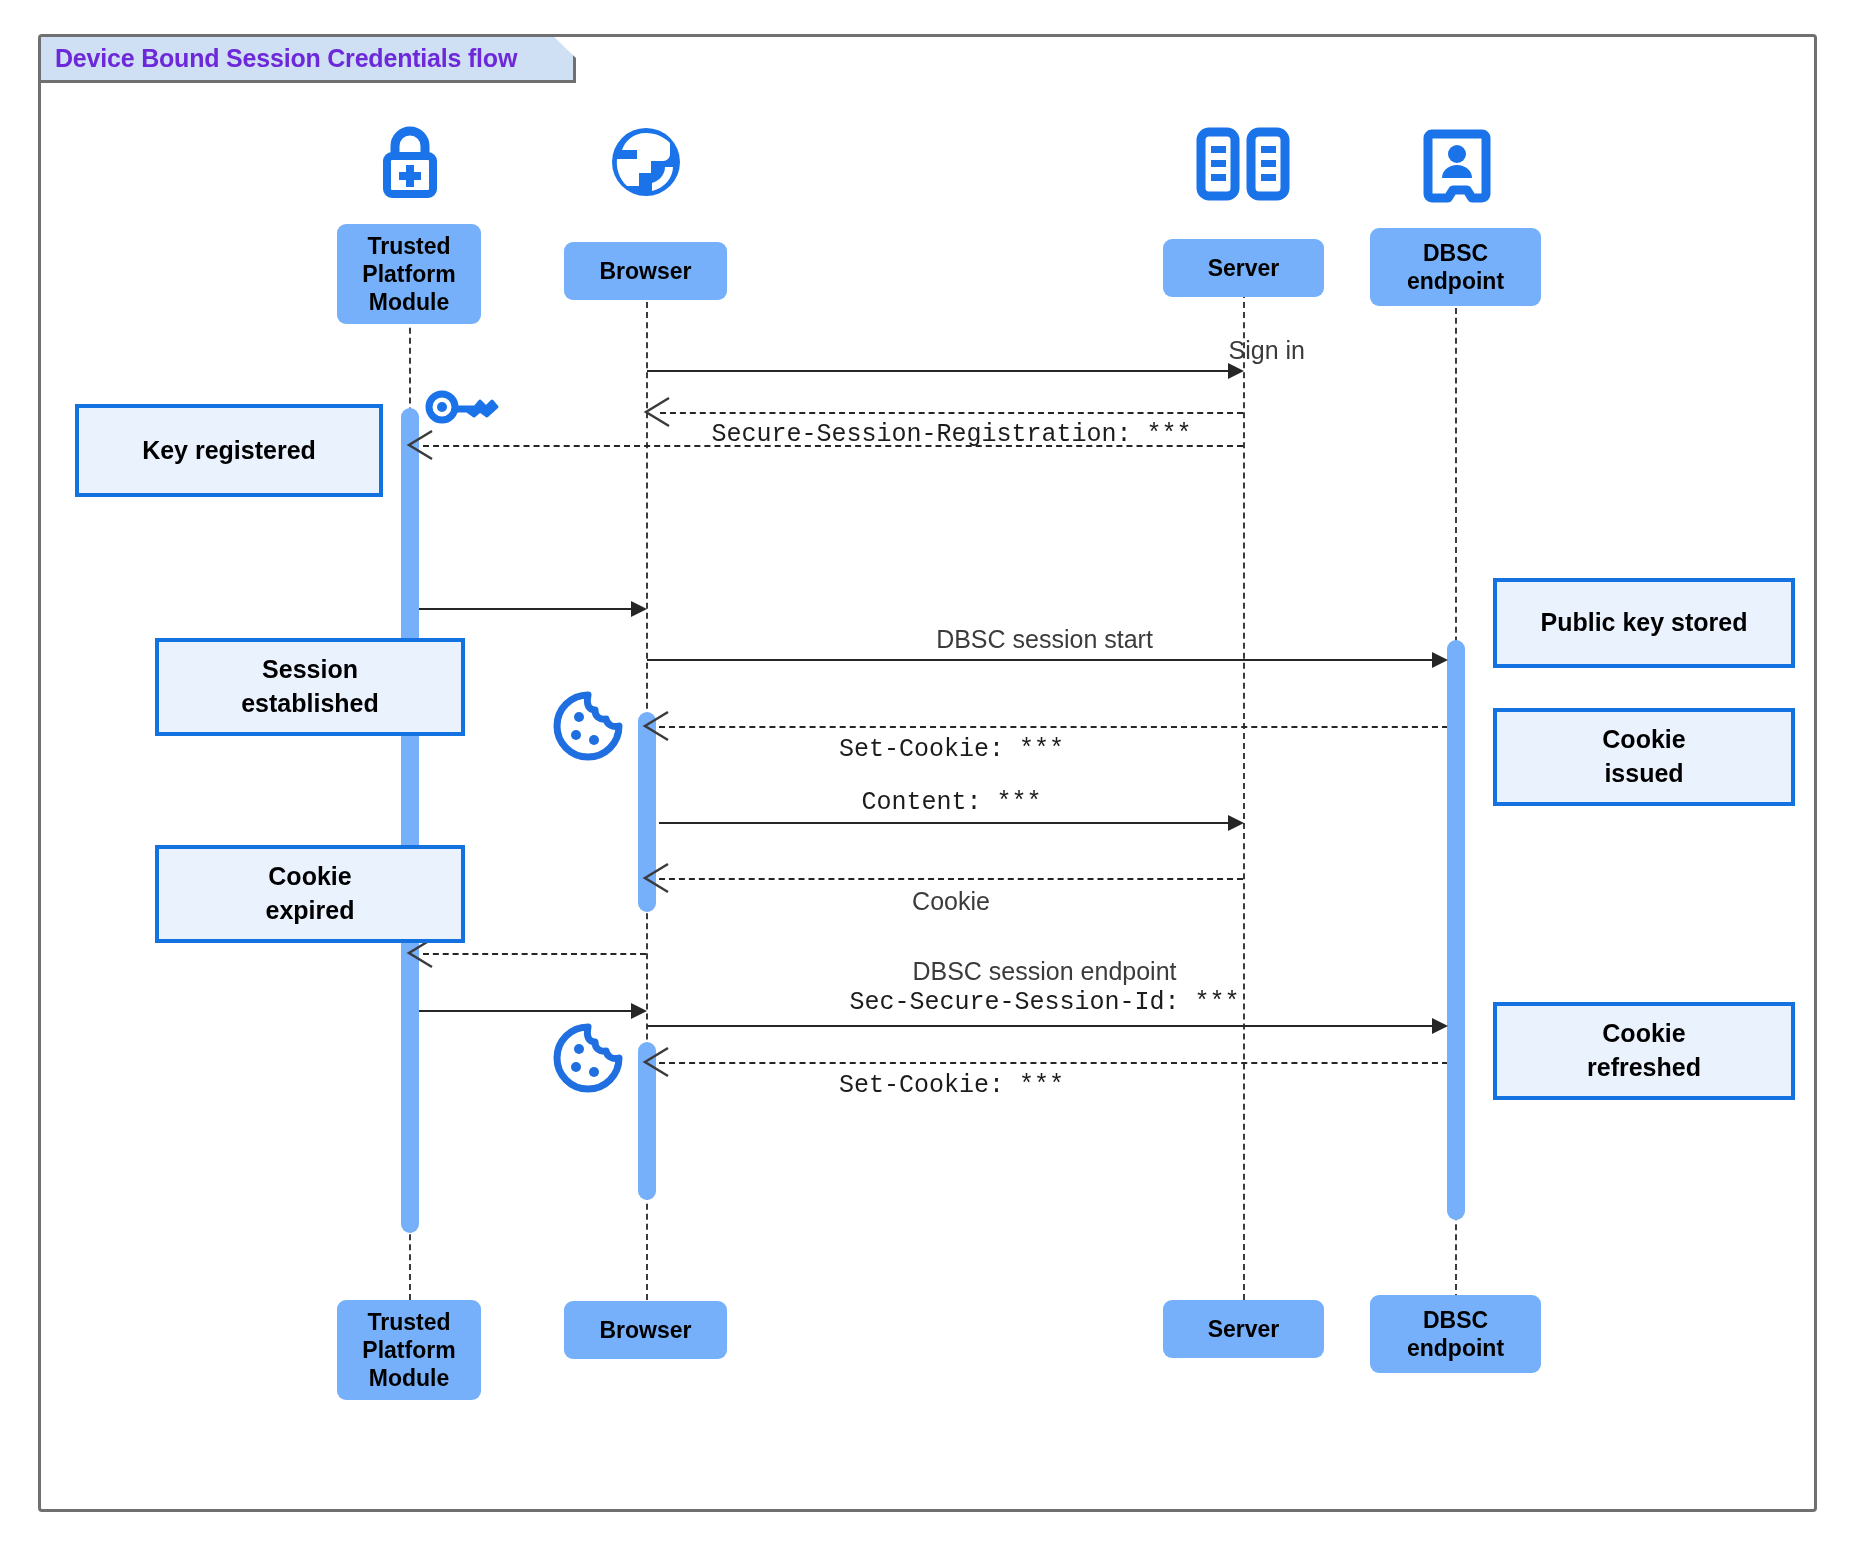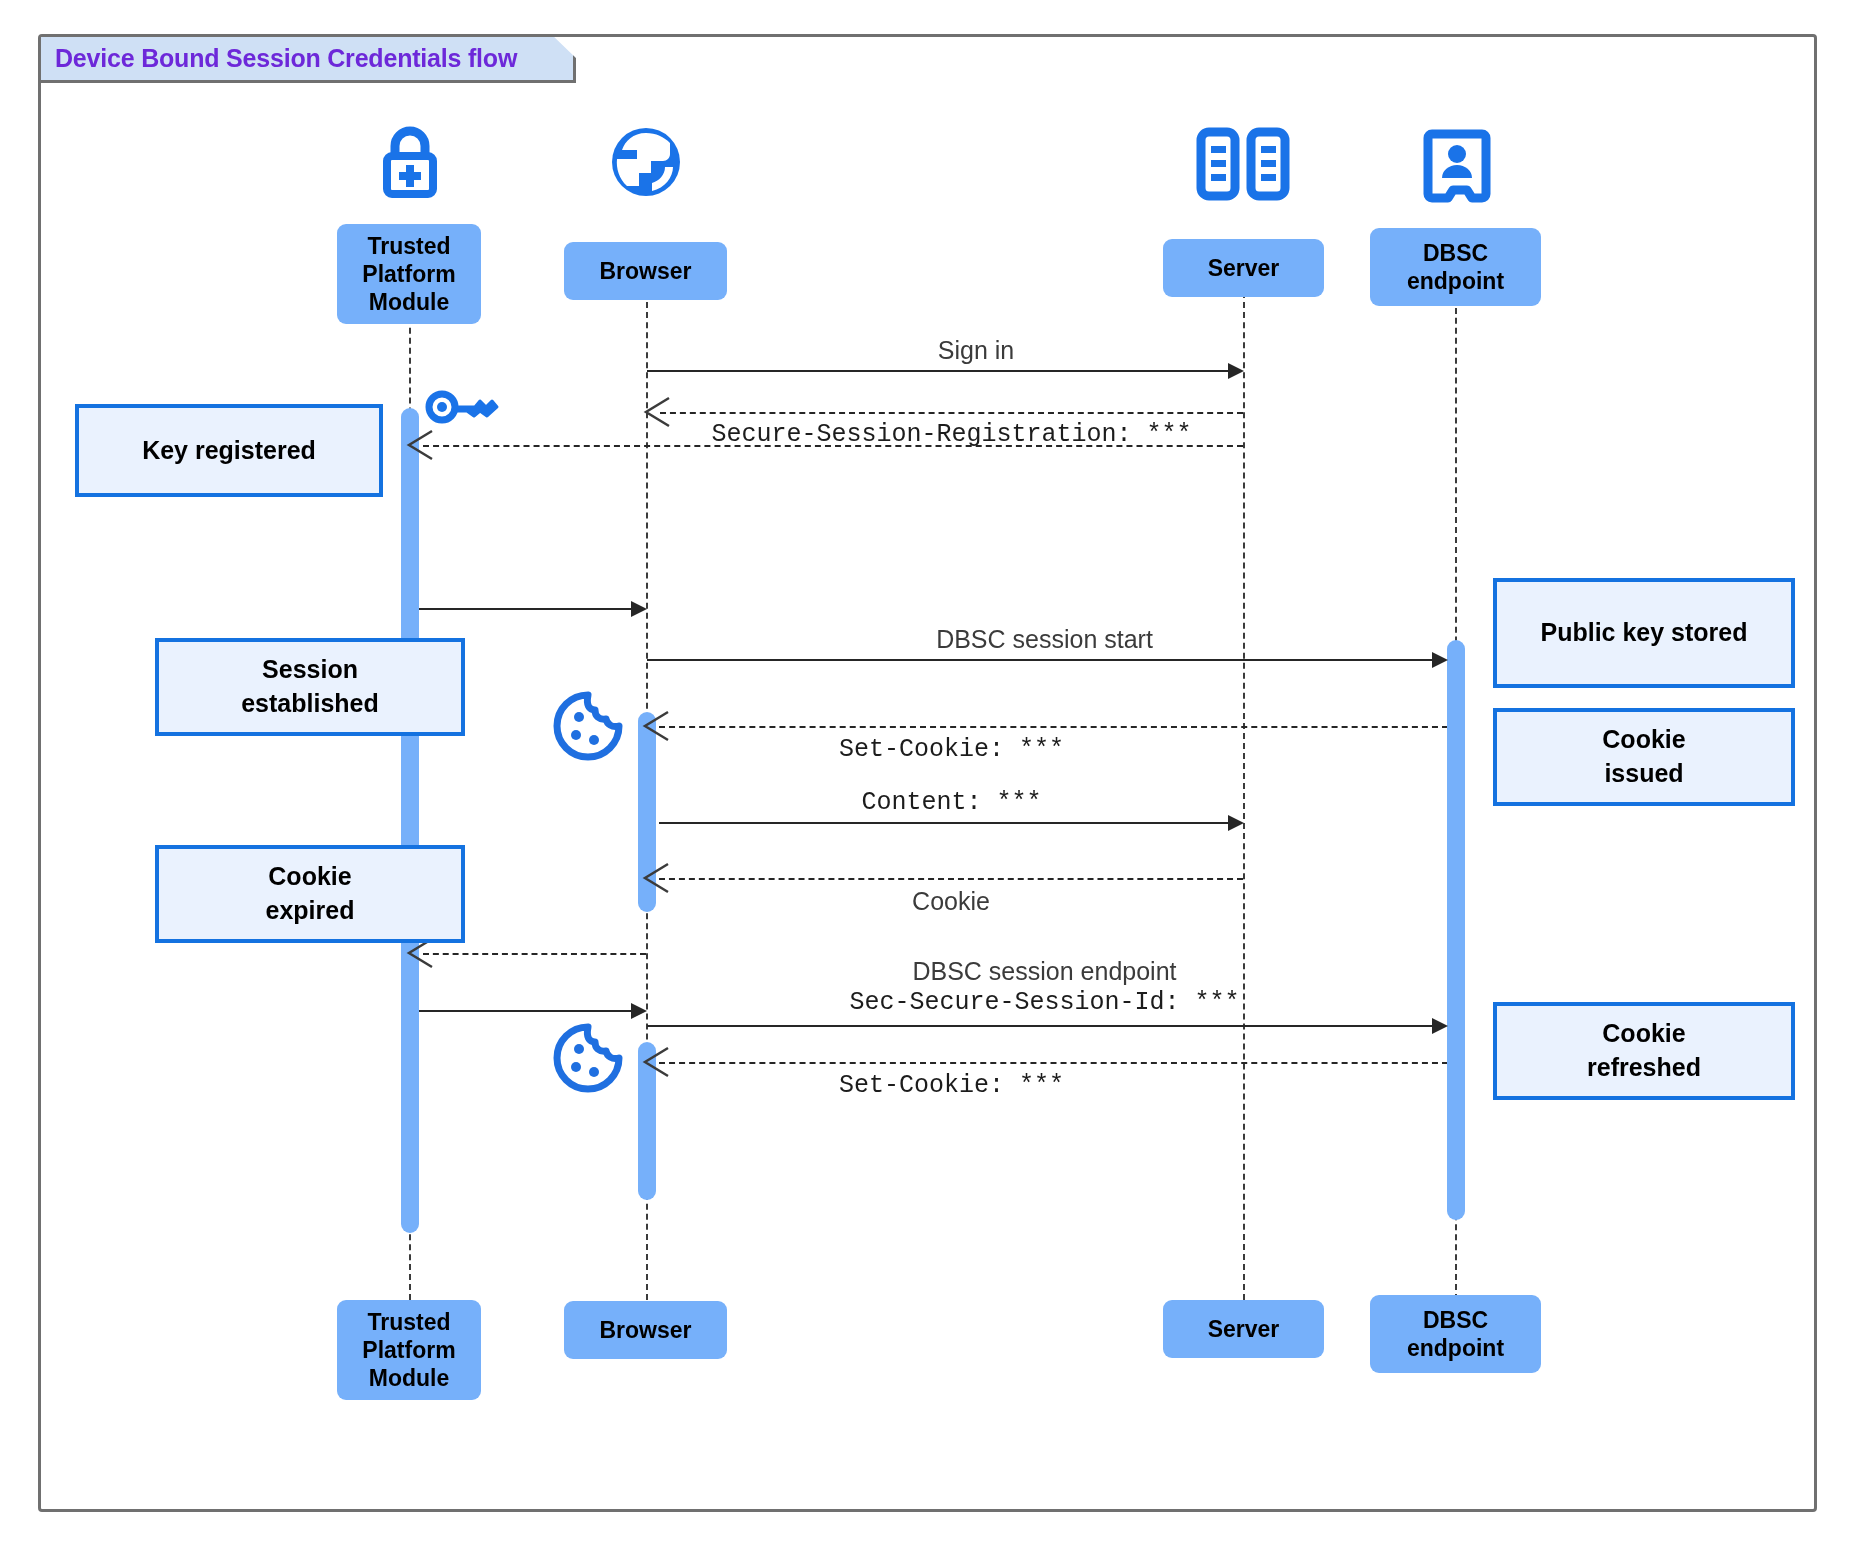--- a/index.html
+++ b/index.html
@@ -254,21 +254,21 @@
 
   <div class="pic" style="left:550px; top:1022px;">
     <svg width="76" height="72" viewBox="0 0 76 72">
       <path d="M38 5 a31 31 0 1 0 31 31 c-7 2 -12 -2 -13 -7 c-7 1 -11 -3 -11 -9 c-6 0 -9 -5 -7 -15 z" fill="#fff" stroke="#1f6fe0" stroke-width="7" stroke-linejoin="round"></path>
       <circle cx="29" cy="27" r="5" fill="#1f6fe0"></circle>
       <circle cx="26" cy="45" r="5" fill="#1f6fe0"></circle>
       <circle cx="44" cy="50" r="5" fill="#1f6fe0"></circle>
     </svg>
   </div>
 
-  <div class="msg-label sans" style="left:647px; top:336px; width:658px;">Sign in</div>
+  <div class="msg-label sans" style="left:647px; top:336px; width:658px;text-align:right;">Sign in</div>
   <div class="msg-line" style="left:647px; top:370px; width:582px;"></div>
   <div class="arrow-solid-right" style="left:1228px; top:363px;"></div>
 
   <div class="msg-line dashed" style="left:660px; top:412px; width:583px;"></div>
   <div class="arrow-open" style="left:643px; top:396px;">
     <svg width="28" height="32" viewBox="0 0 28 32">
       <path d="M26 2 L3 16 L26 30" fill="none" stroke="#3b3b3b" stroke-width="2.5"></path>
     </svg>
   </div>
   <div class="msg-label mono" style="left:660px; top:420px; width:583px;">Secure-Session-Registration: ***</div>
@@ -339,21 +339,21 @@
 
   <div class="note" style="left:75px; top:404px; width:308px; height:93px;">
     <span style="white-space:pre-line;">Key registered</span>
   </div>
 
   <div class="note" style="left:155px; top:845px; width:310px; height:98px;">
     <span style="white-space:pre-line;">Cookie
 expired</span>
   </div>
 
-  <div class="note" style="left:1493px; top:578px; width:302px; height:110px;">
+  <div class="note" style="left:1493px; top:578px; width:302px; height:90px;">
     <span style="white-space:pre-line;">Public key stored</span>
   </div>
 
   <div class="note" style="left:1493px; top:708px; width:302px; height:98px;">
     <span style="white-space:pre-line;">Cookie
 issued</span>
   </div>
 
   <div class="note" style="left:1493px; top:1002px; width:302px; height:98px;">
     <span style="white-space:pre-line;">Cookie

